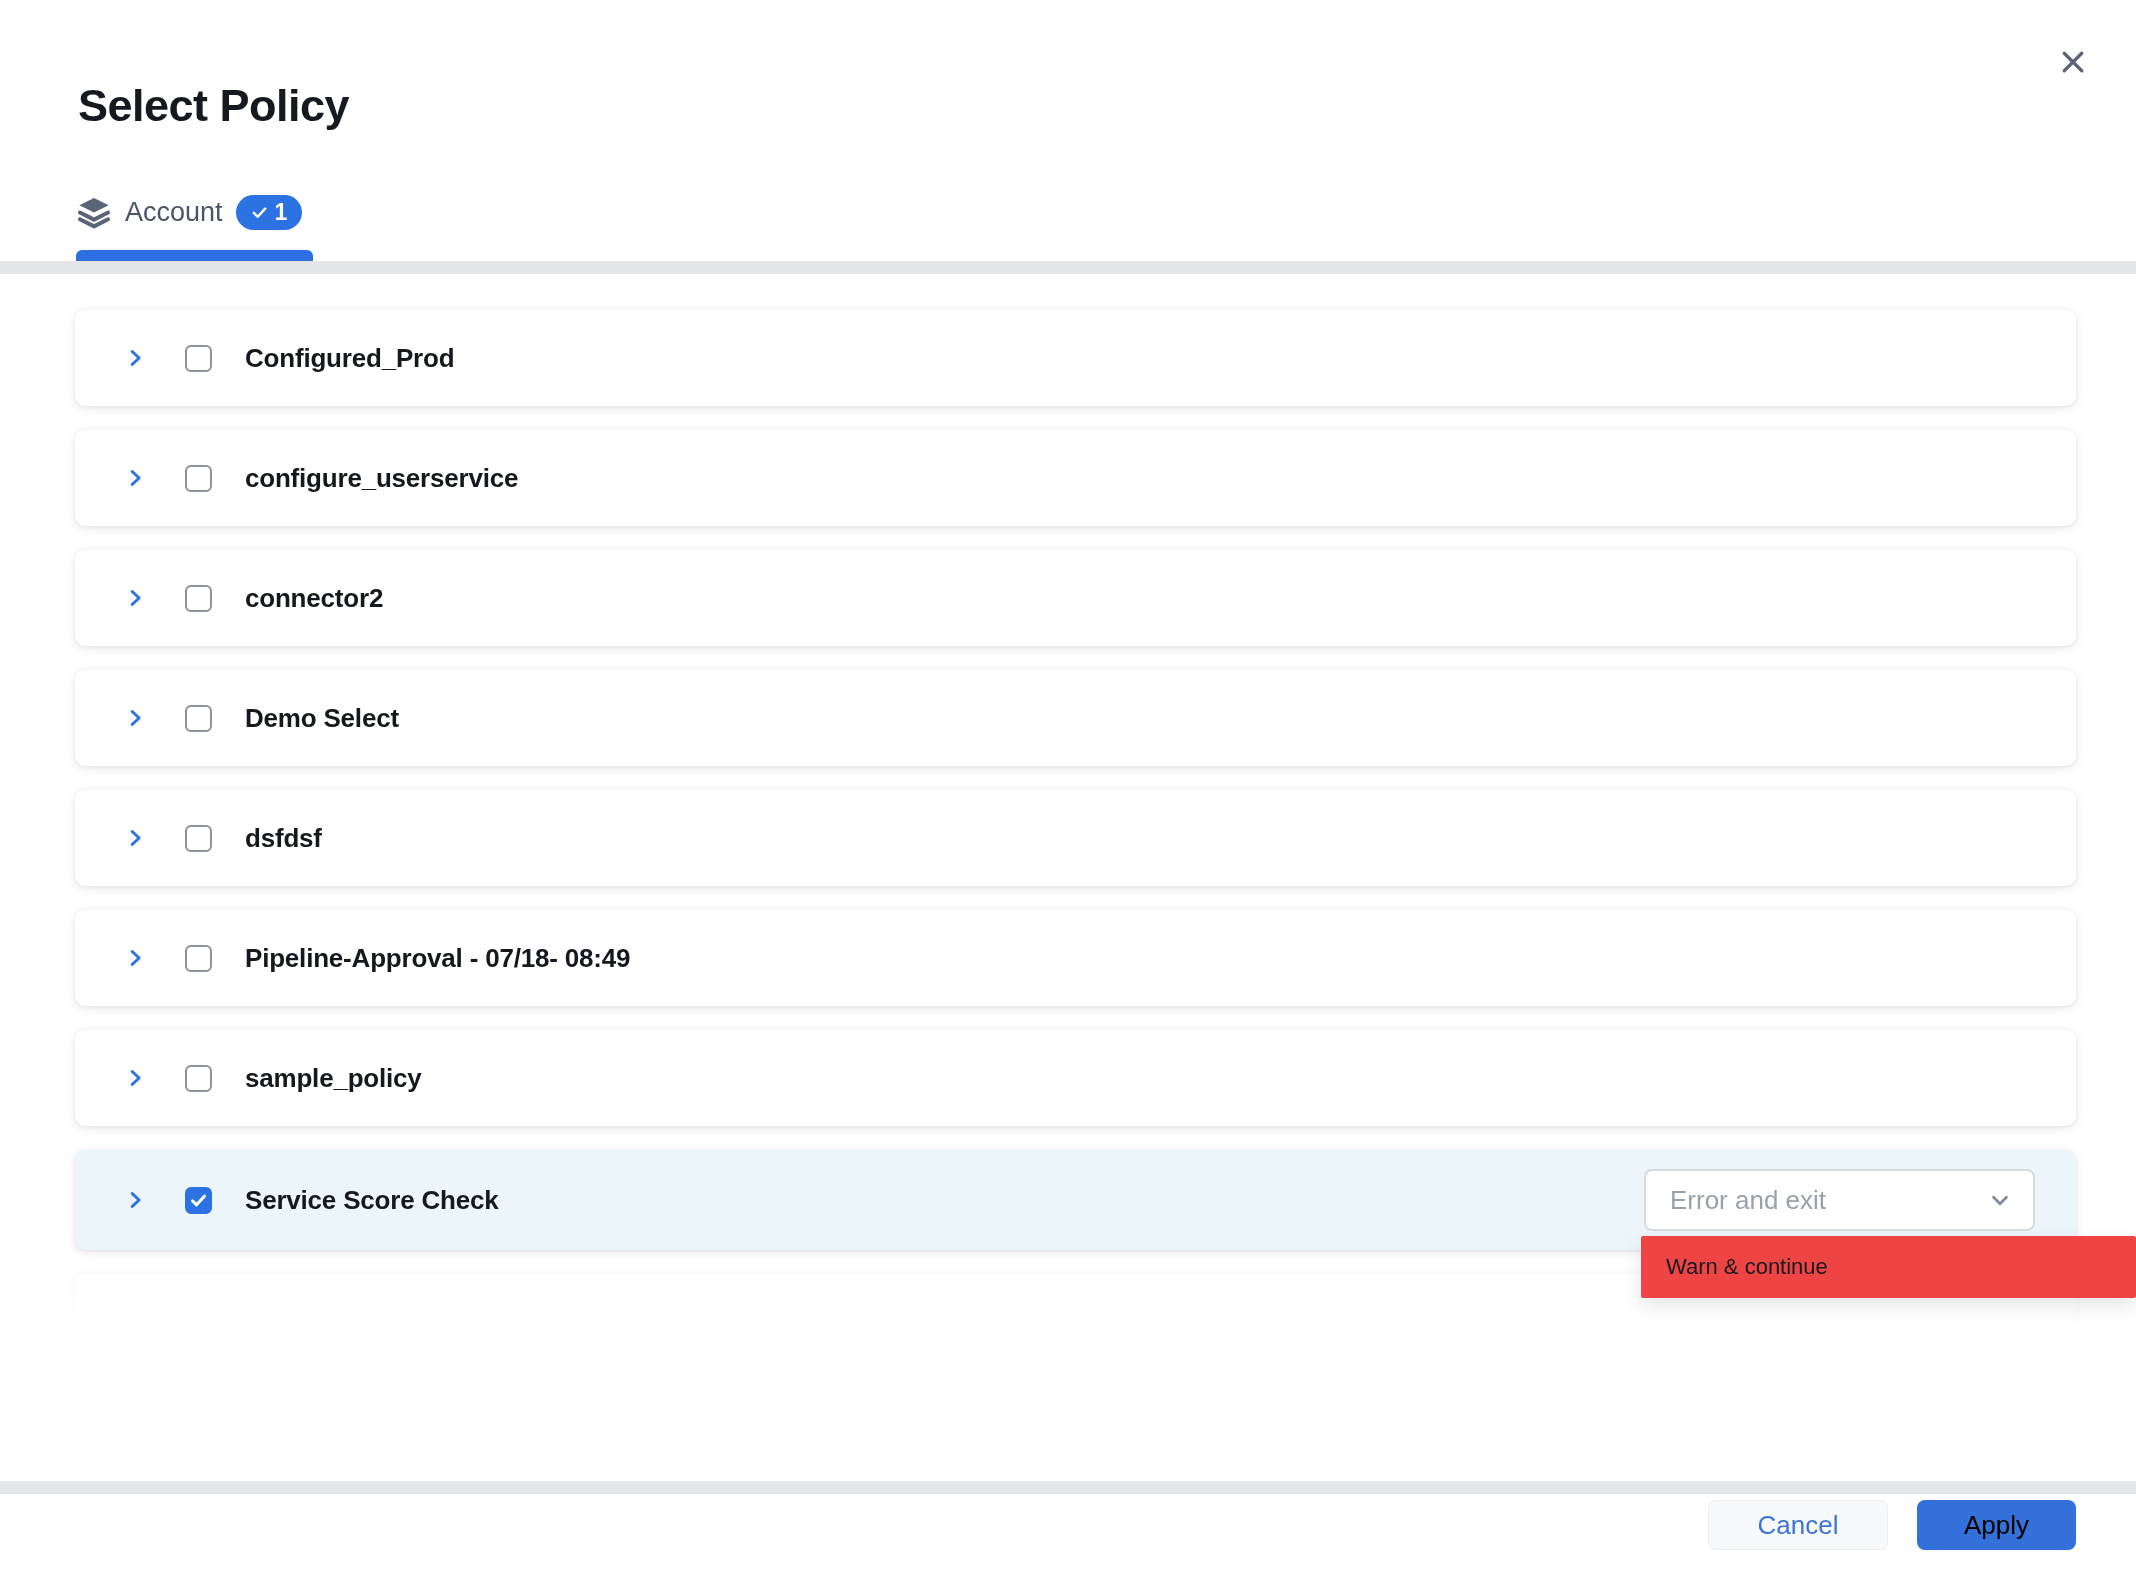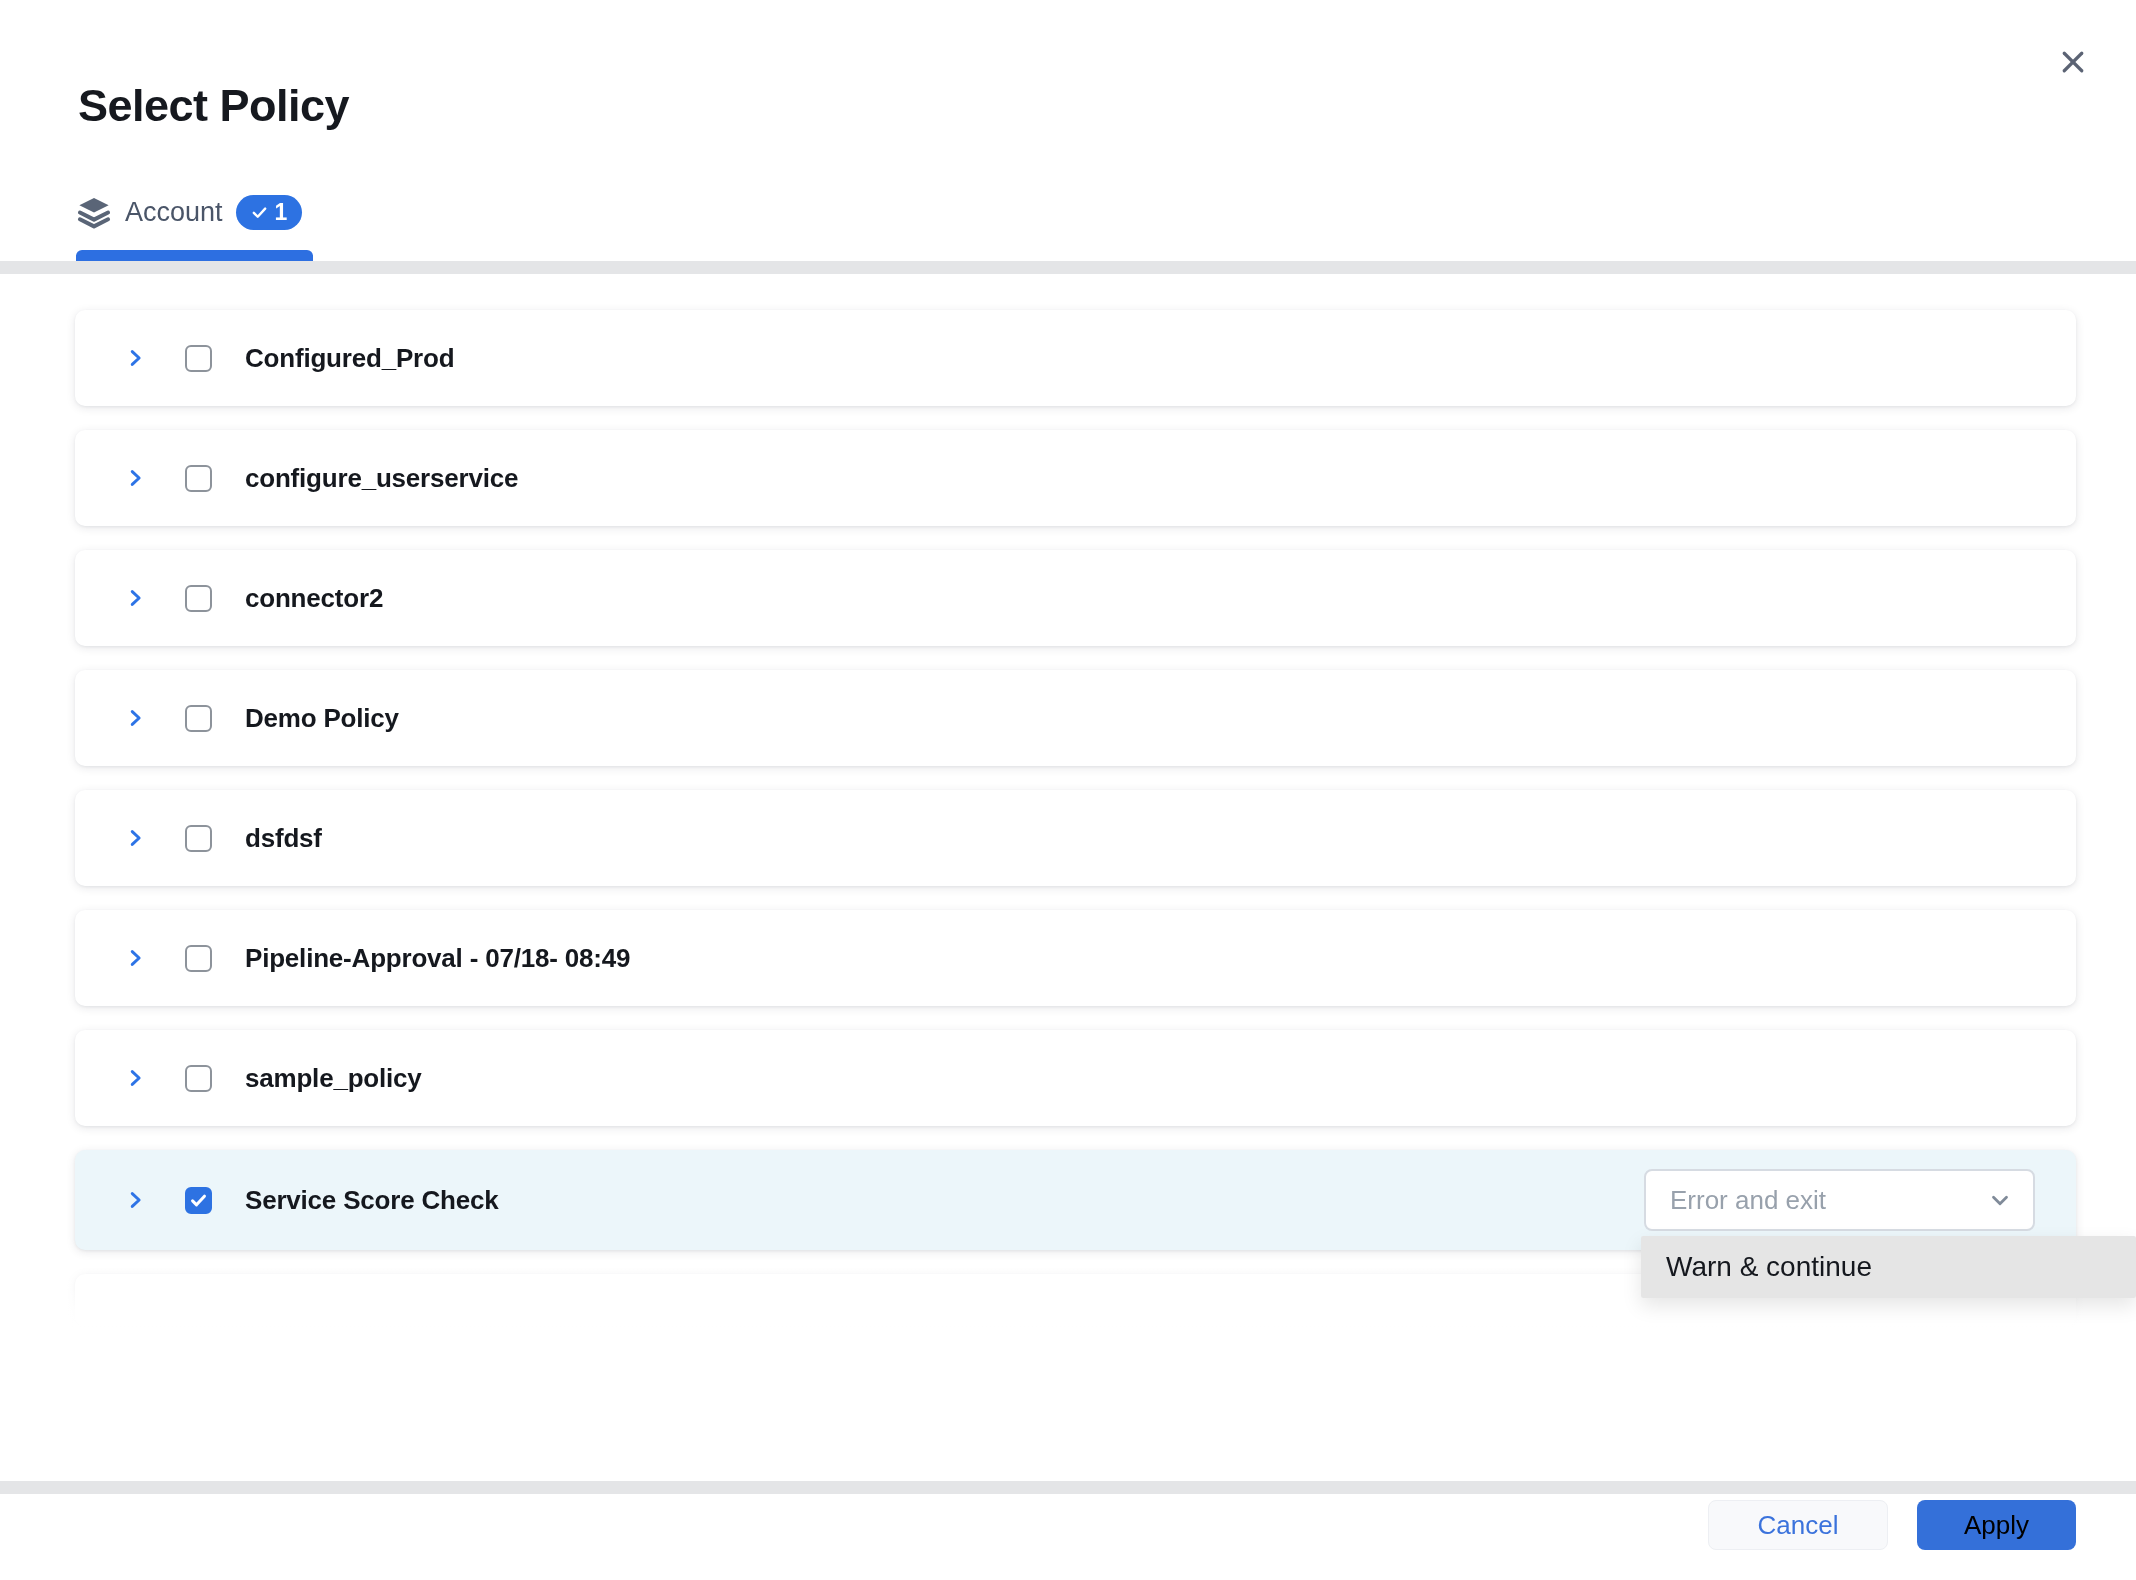--- a/index.html
+++ b/index.html
@@ -36,22 +36,22 @@
   .checkbox.checked { background:#2D72E2; border-color:#2D72E2; }
   .card-label { margin-left:33px; font-size:26px; font-weight:600; color:#15181E; letter-spacing:-0.2px; }
 
   
   .action-select { position:absolute; right:41px; top:19px; width:391px; height:62px;
     background:#ffffff; border:2px solid #D6DBE2; border-radius:8px; display:flex;
     align-items:center; justify-content:space-between; padding:0 20px 0 24px;
     font-size:26px; color:#98A1AC; cursor:pointer; }
   .dropdown-panel { position:absolute; left:1641px; top:1236px; width:495px; z-index:20;
     box-shadow:0 8px 20px rgba(0,0,0,0.10); border-radius:2px; overflow:hidden; }
-  .dropdown-option { height:62px; background:#e5e5e5; display:flex; align-items:center;
-    padding-left:25px; font-size:28px; color:#15181E; cursor:pointer; }
+  .dropdown-option { height:62px; background:#ef4444; display:flex; align-items:center;
+    padding-left:25px; font-size:22px; color:#15181E; cursor:pointer; }
 
   
   .card.partial { top:1274px; height:52px; }
   .list-fade { position:absolute; left:55px; top:1268px; width:2041px; height:70px; z-index:5;
     background:linear-gradient(180deg, rgba(255,255,255,0.30) 0%, rgba(255,255,255,0.92) 60%, #ffffff 85%); pointer-events:none; }
 
   
   .btn { position:absolute; top:1500px; height:50px; border-radius:8px; font-size:26px;
     font-family:"Liberation Sans", sans-serif; cursor:pointer; display:flex; align-items:center; justify-content:center; }
   .btn-cancel { left:1708px; width:180px; background:#F8F9FB; border:1px solid #EDEFF3; color:#3B73DC; font-weight:500; }
@@ -126,21 +126,21 @@
     <span class="card-label">connector2</span>
   </div>
 
   <div class="card" style="top:670px">
     <button class="expand">
       <svg width="22" height="30" viewBox="0 0 24 24" fill="none" stroke="#2E74E6" stroke-width="3.2" stroke-linecap="round" stroke-linejoin="round">
           <polyline points="9 5 16.5 12 9 19"></polyline>
         </svg>
     </button>
     <span class="checkbox"></span>
-    <span class="card-label">Demo Policy</span>
+    <span class="card-label">Demo Select</span>
   </div>
 
   <div class="card" style="top:790px">
     <button class="expand">
       <svg width="22" height="30" viewBox="0 0 24 24" fill="none" stroke="#2E74E6" stroke-width="3.2" stroke-linecap="round" stroke-linejoin="round">
           <polyline points="9 5 16.5 12 9 19"></polyline>
         </svg>
     </button>
     <span class="checkbox"></span>
     <span class="card-label">dsfdsf</span>

